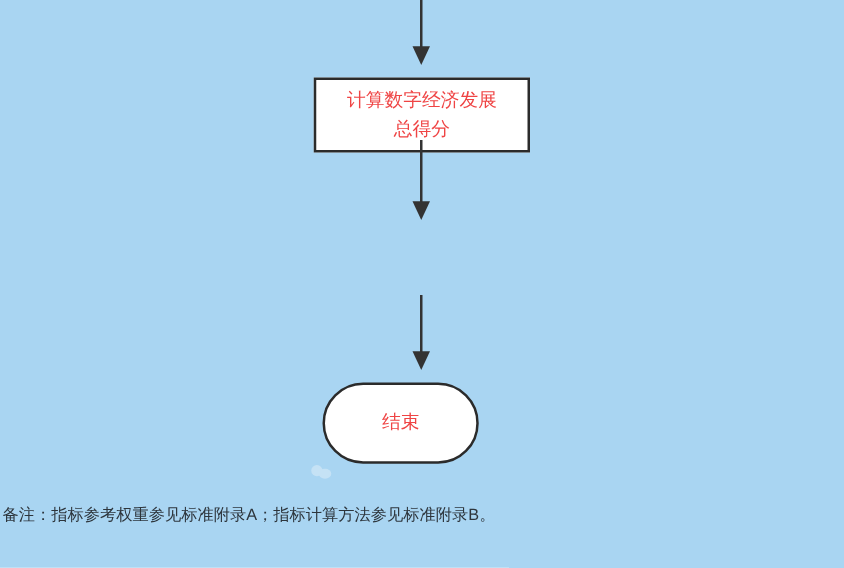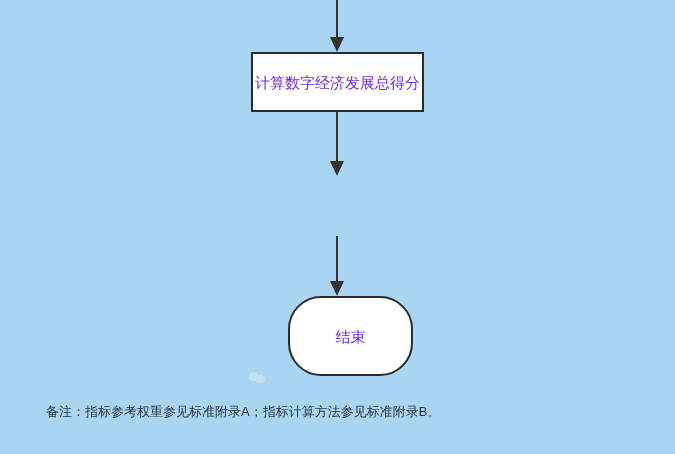--- a/index.html
+++ b/index.html
@@ -28,39 +28,41 @@
     border-right: 7px solid transparent;
     border-top: 15px solid #333333;
   }
   
   .node {
     position: absolute;
     box-sizing: border-box;
     background: #ffffff;
     border: 2px solid #2b2b2b;
     display: flex;
-    flex-direction: row;
+    flex-direction: column;
     align-items: center;
     justify-content: center;
-    color: #6d28d9;
+    color: #ef4444;
     font-size: 15px;
     line-height: 23px;
     text-align: center;
+    margin-top: 10px;
   }
   .node.process {
     left: 251px;
     width: 173px;
     height: 60px;
   }
   .node.terminator {
-    left: 288px;
+    left: 258px;
     top: 296px;
     width: 125px;
-    height: 80px;
+    height: 65px;
     border-radius: 33px;
+    font-family: Liberation Mono, monospace;
   }
   #node-calc { top: 52px; }
   #node-eval { top: 176px; }
   
   .watermark {
     position: absolute;
     left: 248px;
     top: 371px;
     width: 18px;
     height: 14px;
@@ -82,21 +84,20 @@
   }
   
   .note {
     position: absolute;
     left: 2px;
     top: 404px;
     color: #2d353c;
     font-size: 13px;
     line-height: 16px;
     white-space: nowrap;
-    margin-left: 44px;
   }
 </style>
 </head>
 <body>
 
 <div class="stage">
 
   <div class="connector-line" style="left:336px; top:0; height:38px;"></div>
   <div class="connector-head" style="left:330px; top:37px;"></div>
 

